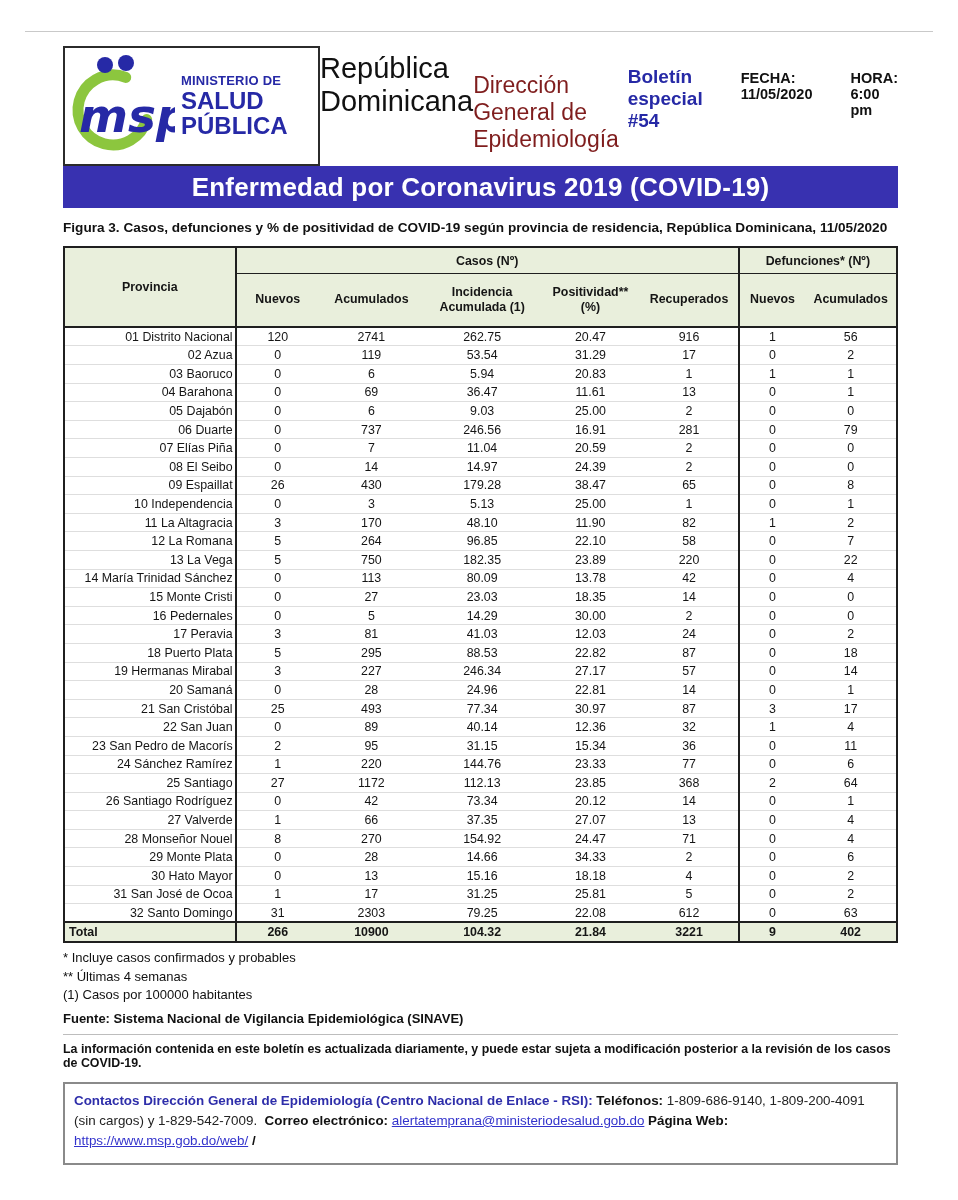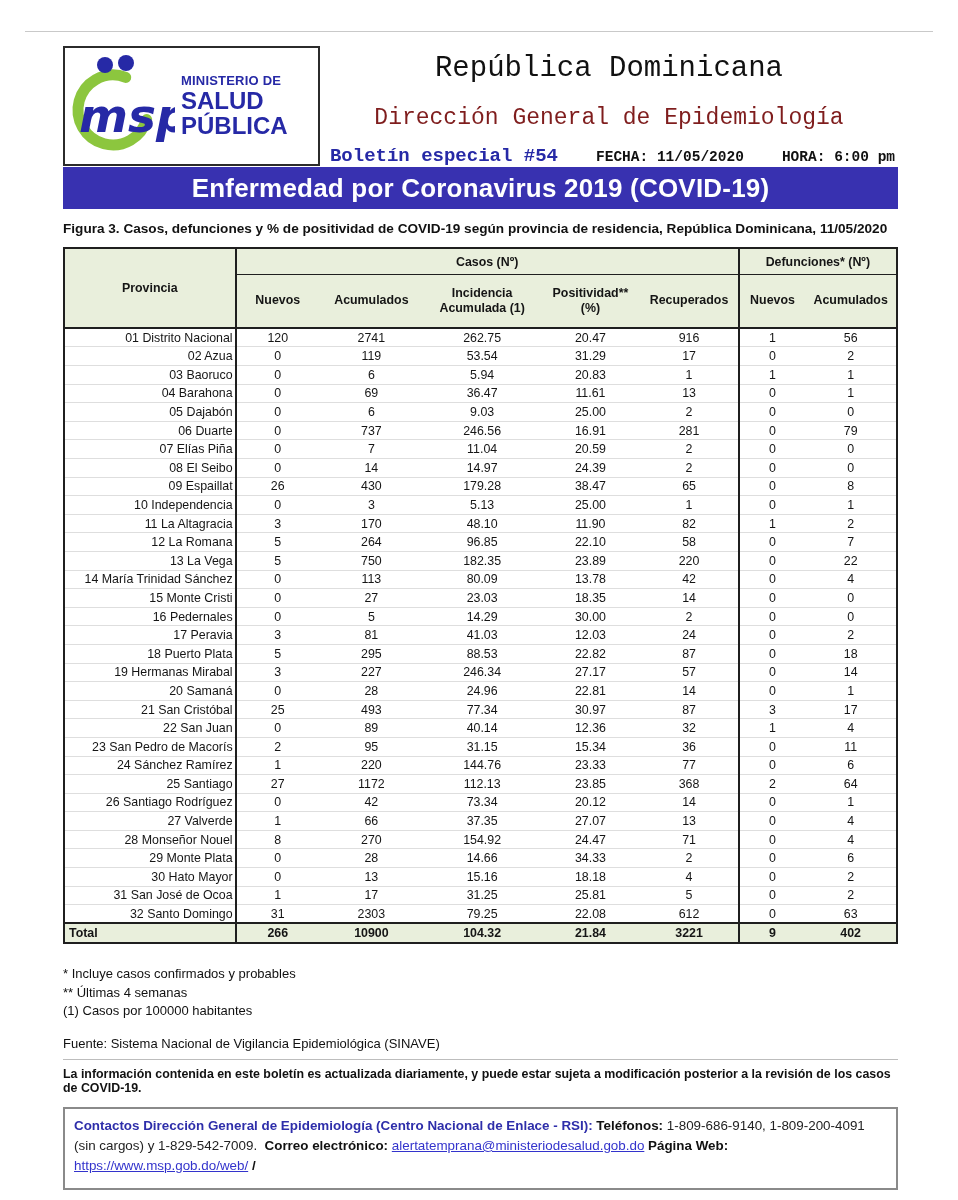--- a/index.html
+++ b/index.html
@@ -25,21 +25,21 @@
   
   .header{display:flex;align-items:flex-start;}
   .logo-box{
     width:257px;height:120px;border:2px solid #2b2b2b;background:#fff;
     display:flex;align-items:center;justify-content:center;gap:6px;flex-shrink:0;
     padding:4px;
   }
   .logo-text{color:var(--brand-blue);line-height:1.05;text-align:left;}
   .logo-text .l1{font-size:13px;font-weight:bold;letter-spacing:.2px;}
   .logo-text .l2{font-size:24px;font-weight:bold;}
-  .head-right{flex:1;display:flex;flex-direction:column;align-items:center;padding-top:6px;font-family:Liberation Mono, monospace;}
+  .head-right{flex:1;display:flex;flex-direction:row;align-items:flex-start;padding-top:6px;}
   .title1{font-size:29px;color:#111;}
   .title2{font-size:23px;color:#7f1d1d;margin-top:20px;}
   .bulletin-row{
     display:flex;align-items:baseline;gap:38px;margin-top:14px;width:100%;
     justify-content:center;
     padding-left:7px;
   }
   .bulletin{color:var(--brand-blue);font-weight:bold;font-size:19px;}
   .fecha,.hora{font-weight:bold;font-size:14.5px;color:#111;}
   
@@ -69,23 +69,23 @@
   }
   tbody td.prov{
     text-align:right;padding-left:4px;border-right:2px solid #1f1f1f;
   }
   tfoot td{
     border-top:2px solid #1f1f1f;background:var(--header-green);
     font-weight:bold;height:20px;text-align:center;
   }
   tfoot td.prov{text-align:left;padding-left:4px;border-right:2px solid #1f1f1f;}
   
-  .footnotes{margin-top:21px;}
+  .footnotes{margin-top:6px;}
   .footnotes .fn{font-size:13px;line-height:1.42;color:#111;}
-  .fuente{font-size:13px;font-weight:normal;margin-top:15px;color:#111;}
+  .fuente{font-size:13px;font-weight:bold;margin-top:6px;color:#111;}
   .note-rule{margin-top:8px;height:1px;background:#bdbdbd;}
   .note{margin-top:7px;font-size:12.4px;font-weight:bold;color:#111;}
   
   .contacts-box{
     margin-top:12px;border:2px solid #8a8a8a;background:#fff;
     padding:7px 9px 12px 9px;font-size:13.4px;line-height:1.5;
     white-space:pre-wrap;
   }
   .c-heading{color:#2e2eaa;font-weight:bold;}
   .c-label{font-weight:bold;color:#111;}

